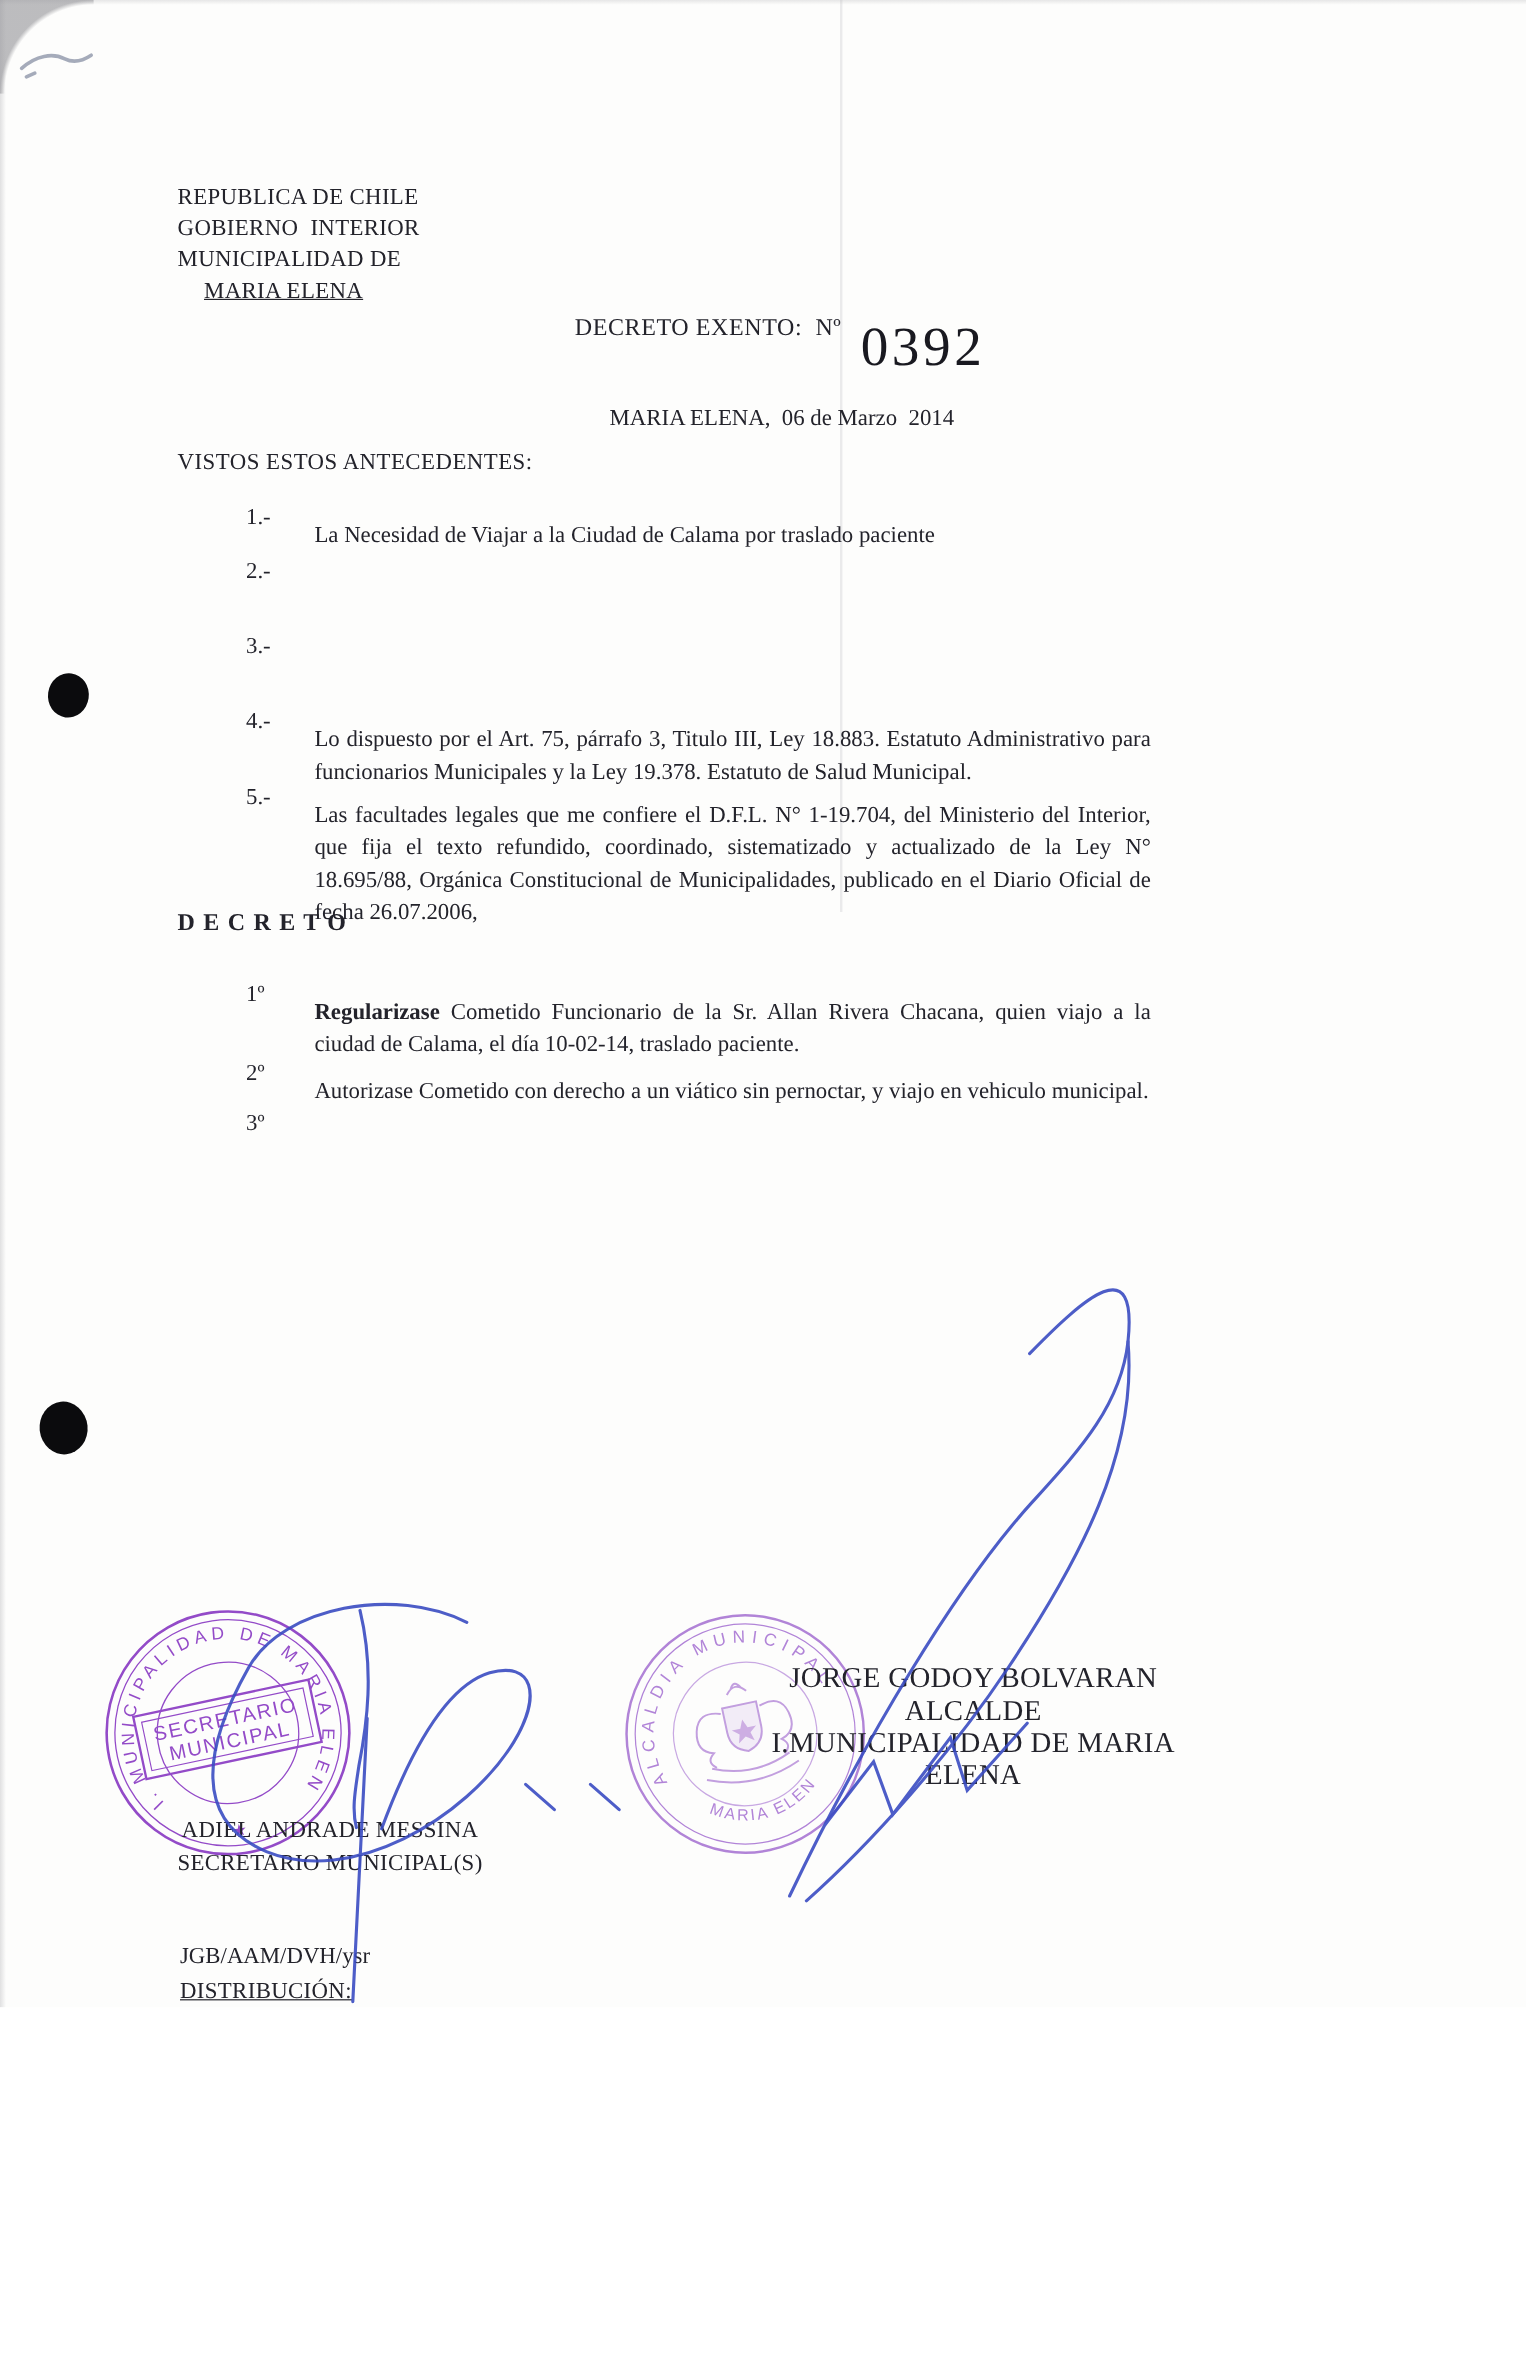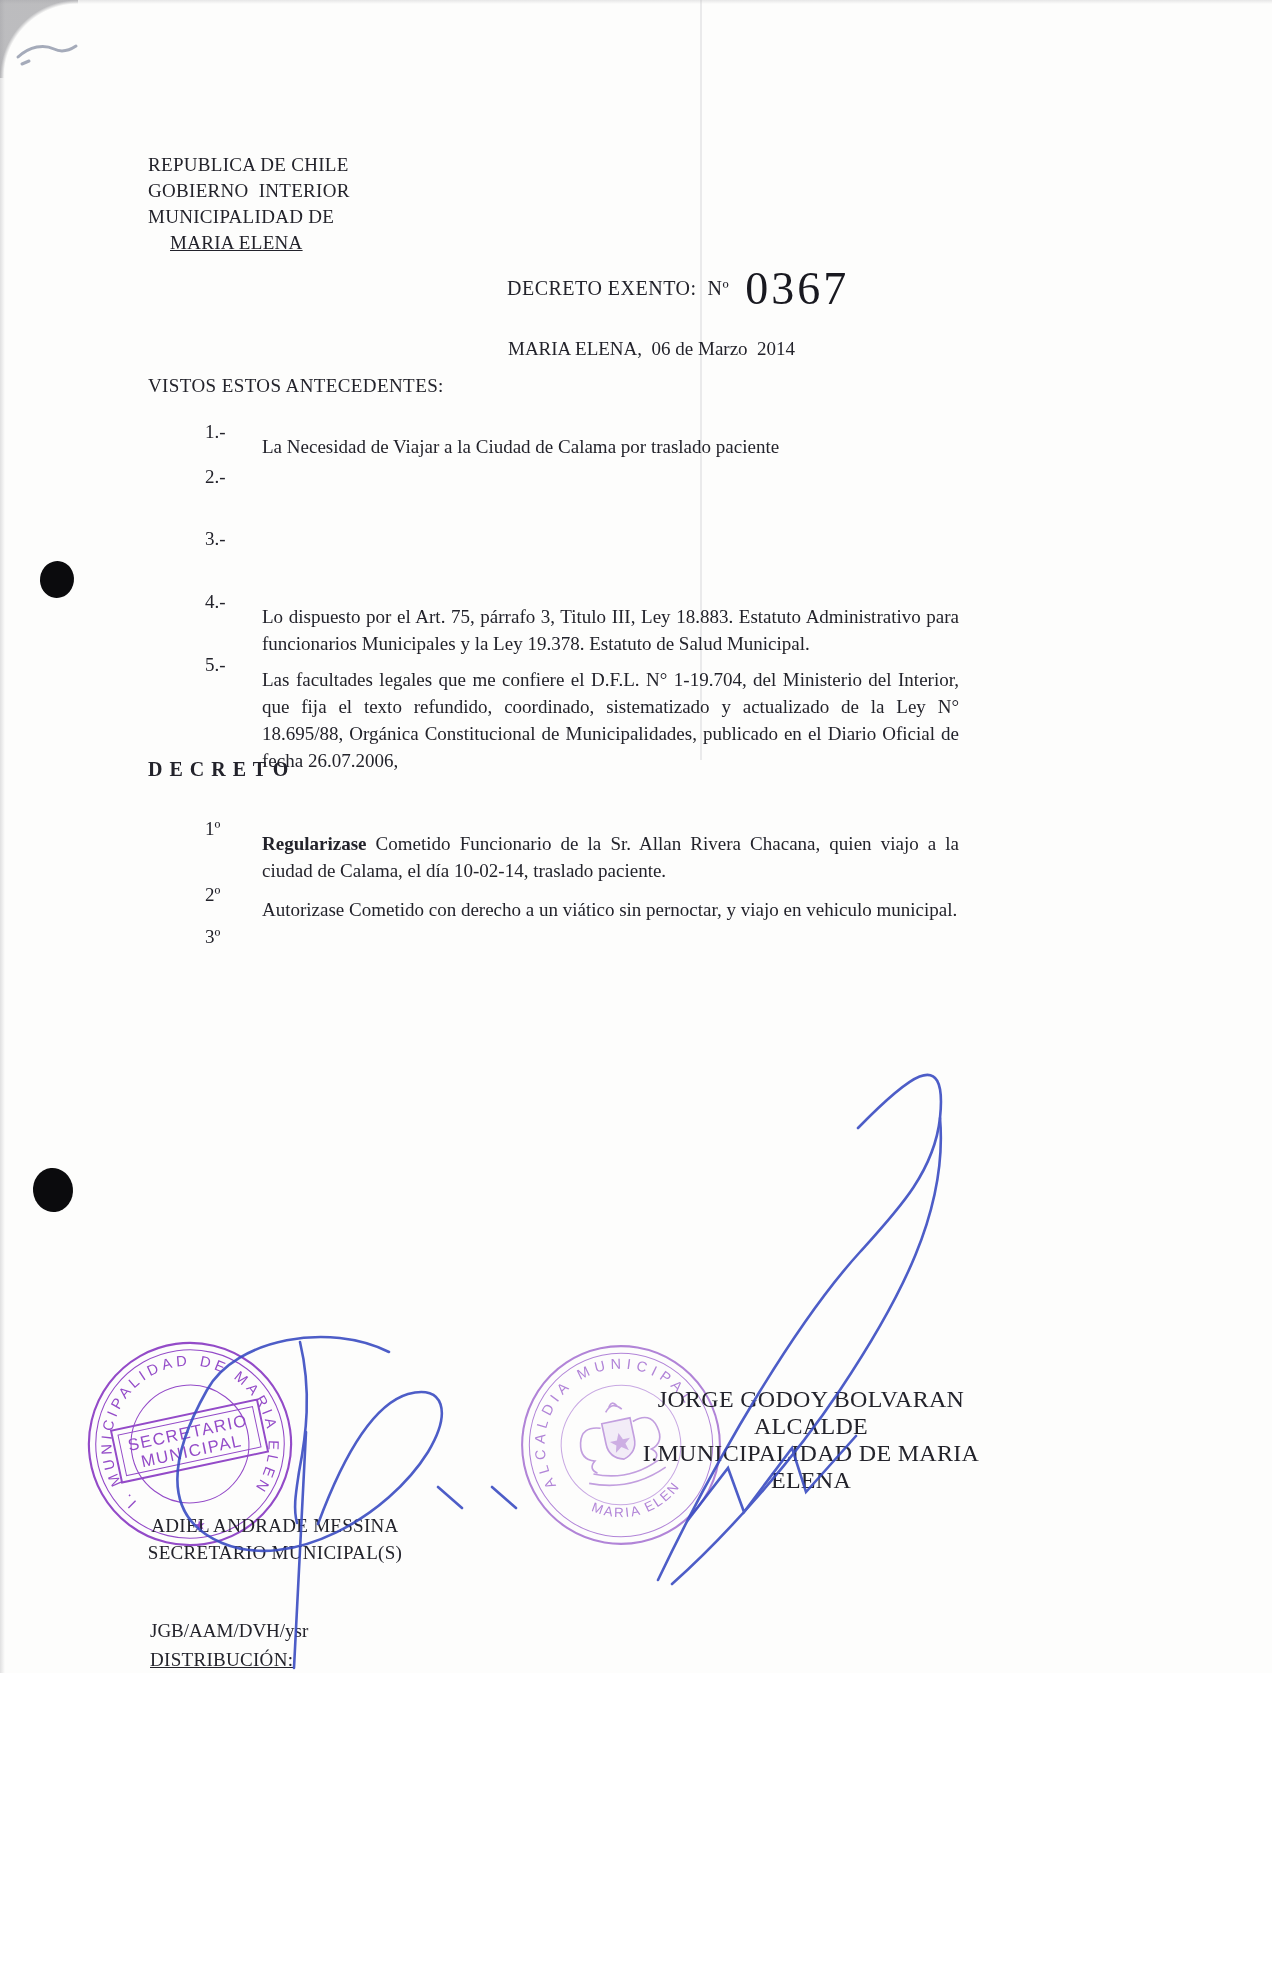--- a/index.html
+++ b/index.html
@@ -11,21 +11,21 @@
     font-family:"Liberation Serif", serif;
     color:#23232b;
     text-decoration:underline;
   }
   .abs{position:absolute;}
   .pre{white-space:pre-wrap;}
   
   .letterhead{left:148px;top:152px;font-size:19px;line-height:26px;letter-spacing:.3px;}
   .letterhead .l4{margin-left:22px;text-decoration:underline;}
   
-  .decree-row{left:507px;top:262px;display:flex;align-items:center;gap:16px;}
+  .decree-row{left:479px;top:262px;display:flex;align-items:flex-start;gap:16px;}
   .decree-label{font-size:20px;letter-spacing:.5px;}
   .decree-number{font-size:46px;letter-spacing:3px;color:#191920;}
   .dateline{left:508px;top:338px;font-size:19px;}
   
   .vistos-heading{left:148px;top:375px;font-size:19px;letter-spacing:.4px;}
   .item-num{left:205px;font-size:19px;}
   .item-text{left:262px;width:697px;font-size:19px;line-height:27px;text-align:justify;margin-top:12px;}
   .decreto-heading{left:148px;top:758px;font-size:20px;font-weight:bold;letter-spacing:1px;}
   .bold-lead{font-weight:bold;}
   
@@ -65,21 +65,21 @@
 
   <div class="abs letterhead">
     <div class="pre">REPUBLICA DE CHILE</div>
     <div class="pre">GOBIERNO  INTERIOR</div>
     <div class="pre">MUNICIPALIDAD DE</div>
     <div class="l4 pre">MARIA ELENA</div>
   </div>
 
   <div class="abs decree-row">
     <span class="decree-label pre">DECRETO EXENTO:  Nº</span>
-    <span class="decree-number">0367</span>
+    <span class="decree-number">0392</span>
   </div>
   <div class="abs dateline pre">MARIA ELENA,  06 de Marzo  2014</div>
 
   <div class="abs vistos-heading">VISTOS ESTOS ANTECEDENTES:</div>
 
   <span class="abs item-num" style="top:421px">1.-</span>
   <div class="abs item-text" style="top:421px">La Necesidad de Viajar a la Ciudad de Calama por traslado paciente</div>
 
   <span class="abs item-num" style="top:466px">2.-</span>
 

